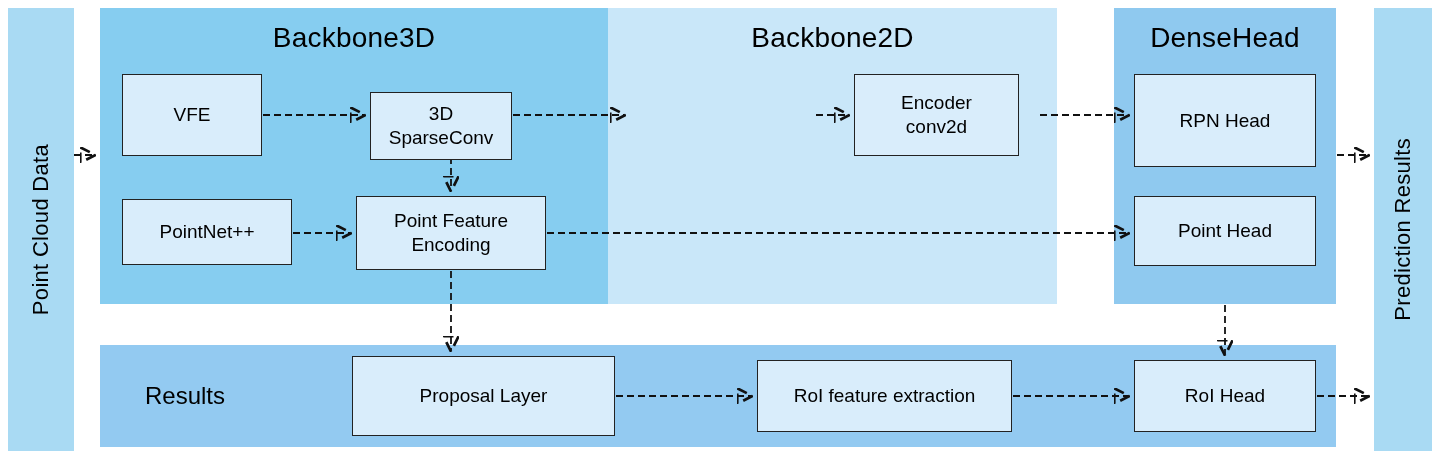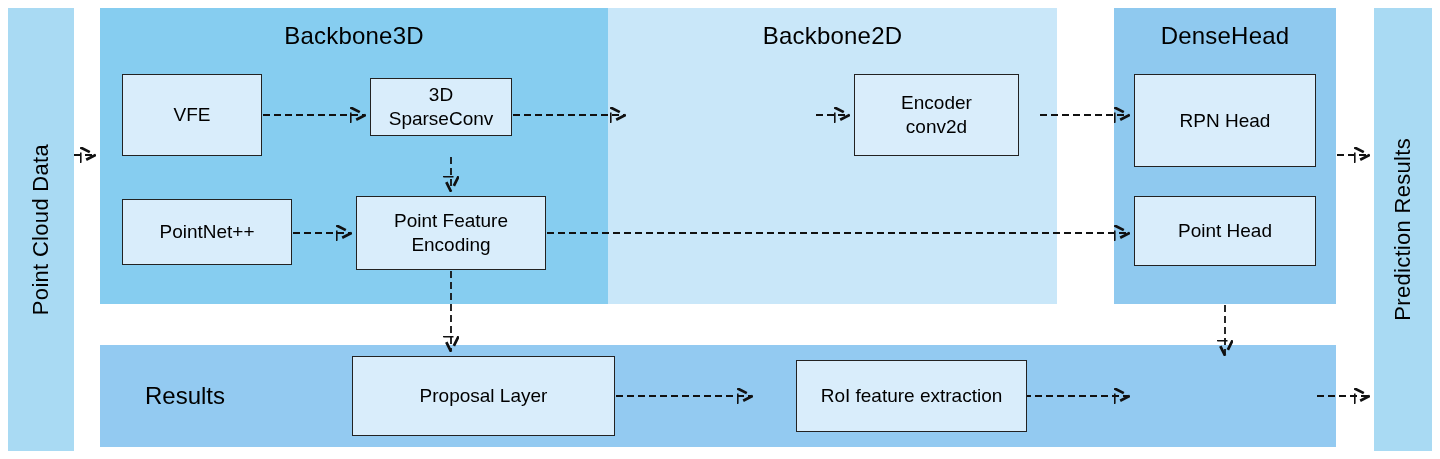--- a/index.html
+++ b/index.html
@@ -14,21 +14,21 @@
     overflow: hidden;
   }
 
   .region { position: absolute; }
   .region-title {
     position: absolute;
     top: 14px;
     left: 0;
     width: 100%;
     text-align: center;
-    font-size: 24px;
+    font-size: 28px;
     letter-spacing: .2px;
   }
 
   .sidebar {
     position: absolute;
     display: flex;
     align-items: center;
     justify-content: center;
     background: var(--sidebar, #a9daf3);
   }
@@ -63,29 +63,29 @@
 
   #region-backbone3d { left: 100px; top: 8px;  width: 508px;  height: 296px; background: var(--backbone3d, #86cdf0); }
   #region-backbone2d { left: 608px; top: 8px;  width: 449px;  height: 296px; background: var(--backbone2d, #c9e7f9); }
   #region-densehead  { left: 1114px; top: 8px; width: 222px;  height: 296px; background: var(--densehead, #8fc9ef); }
   #region-roihead    { left: 100px; top: 345px; width: 1236px; height: 102px; background: var(--roihead, #93caf1); }
 
   #bar-left  { left: 8px;    top: 8px; width: 66px; height: 443px; }
   #bar-right { left: 1374px; top: 8px; width: 58px; height: 443px; }
 
   #node-vfe        { left: 122px;  top: 74px;  width: 140px; height: 82px; text-align: right; }
-  #node-sparseconv { left: 370px;  top: 78px;  width: 142px; height: 58px; }
+  #node-sparseconv { left: 370px;  top: 92px;  width: 142px; height: 68px; }
   #node-mapbev     { left: 630px;  top: 74px;  width: 185px; height: 82px; }
   #node-encoder    { left: 854px;  top: 74px;  width: 165px; height: 82px; }
   #node-rpnhead    { left: 1134px; top: 74px;  width: 182px; height: 93px; }
   #node-pointnet   { left: 122px;  top: 199px; width: 170px; height: 66px; }
   #node-pfe        { left: 356px;  top: 196px; width: 190px; height: 74px; }
   #node-pointhead  { left: 1134px; top: 196px; width: 182px; height: 70px; }
   #node-proposal   { left: 352px;  top: 356px; width: 263px; height: 80px; }
-  #node-roifeature { left: 757px;  top: 360px; width: 231px; height: 72px; margin-left: 39px; }
+  #node-roifeature { left: 757px;  top: 360px; width: 255px; height: 72px; }
   #node-roihead    { left: 1134px; top: 360px; width: 182px; height: 72px; }
 
   .arrows {
     position: absolute;
     left: 0; top: 0;
     width: 1440px; height: 459px;
     pointer-events: none;
   }
   .arrows path {
     stroke: var(--arrow, #111);
@@ -146,14 +146,15 @@
 SparseConv</div>
   <div class="node" id="node-encoder">Encoder
 conv2d</div>
   <div class="node" id="node-rpnhead">RPN Head</div>
   <div class="node" id="node-pointnet">PointNet++</div>
   <div class="node" id="node-pfe">Point Feature
 Encoding</div>
   <div class="node" id="node-pointhead">Point Head</div>
   <div class="node" id="node-proposal">Proposal Layer</div>
   <div class="node" id="node-roifeature">RoI feature extraction</div>
+  <div class="node" id="node-roihead">RoI Head</div>
 
 </div>
 
 </body></html>

